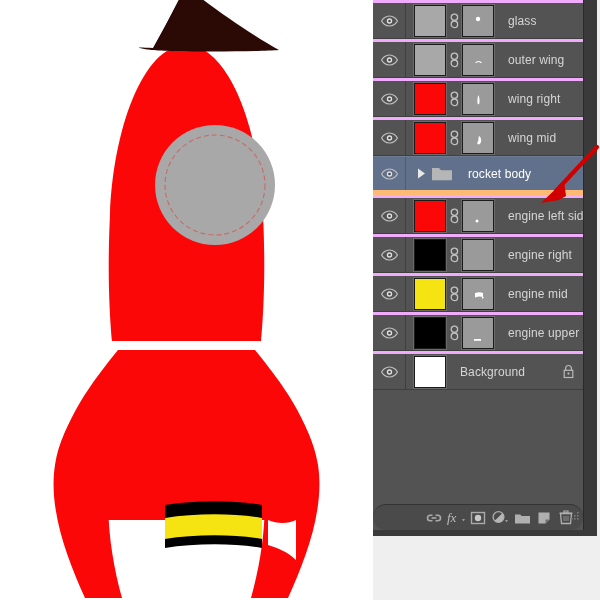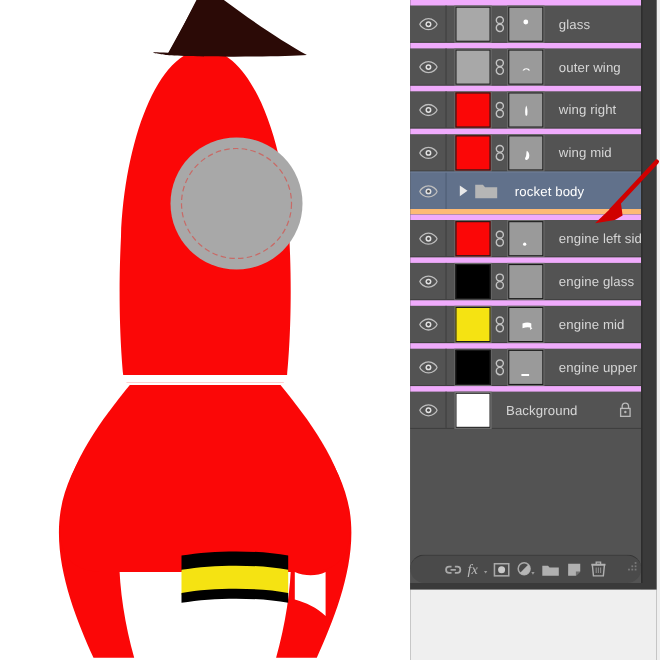--- a/index.html
+++ b/index.html
@@ -39,21 +39,21 @@
     position:absolute;left:224px;top:0;width:3px;height:600px;
     background:#efefef;
   }
 
   .rows{position:absolute;left:0;top:0;right:0;}
   .row{
     position:relative;
     height:39px;
     box-sizing:border-box;
     border-bottom:1px solid #3f3f3f;
-    border-top:5px solid #f0abfc;
+    border-top:3px solid #f0abfc;
     background:#535353;
     display:flex;align-items:center;
   }
   .row.selected{
     background:#61718b;
     border-top:1px solid #6d7d96;
     border-bottom:5px solid #fdba74;
   }
   .eye-cell{
     width:33px;height:100%;
@@ -115,21 +115,21 @@
     width:30px;flex:0 0 30px;
     display:flex;align-items:center;justify-content:center;
   }
 
   
   .toolbar{
     position:absolute;left:0;top:504px;width:210px;height:26px;
     background:#4a4a4a;
     border-top:1px solid #343434;
     display:flex;align-items:center;
-    justify-content:center;
+    justify-content:flex-end;
     padding:0 6px;
     box-sizing:border-box;
     border-radius:13px;
   }
   .tb-btn{
     width:22px;height:22px;
     display:flex;align-items:center;justify-content:center;
     cursor:default;
   }
   .toolbar-band{
@@ -362,21 +362,21 @@
                   <g fill="none" stroke="#c2c2c2" stroke-width="1.3">
                     <rect x="2.2" y="1.2" width="6.4" height="6.2" rx="3.1"></rect>
                     <rect x="2.2" y="8.0" width="6.4" height="6.6" rx="3.2"></rect>
                   </g>
                 </svg>
               </span>
               <span class="mask">
                 <svg width="30" height="30" viewBox="0 0 30 30"></svg>
               </span>
             </div>
-            <div class="lname">engine glass</div>
+            <div class="lname">engine right</div>
             <div class="lock-cell"></div>
           </div>
           <div class="row">
             <div class="eye-cell">
               <svg width="17" height="12" viewBox="0 0 17 12">
                 <path d="M8.5 1 C12.6 1 15.6 4.1 16.4 6 C15.6 7.9 12.6 11 8.5 11 C4.4 11 1.4 7.9 0.6 6 C1.4 4.1 4.4 1 8.5 1 Z" fill="none" stroke="#bdbdbd" stroke-width="1.2"></path>
                 <circle cx="8.5" cy="6" r="2.7" fill="#e2e2e2"></circle>
                 <circle cx="8.5" cy="6" r="1.3" fill="#4a4a4a"></circle>
               </svg>
             </div>

